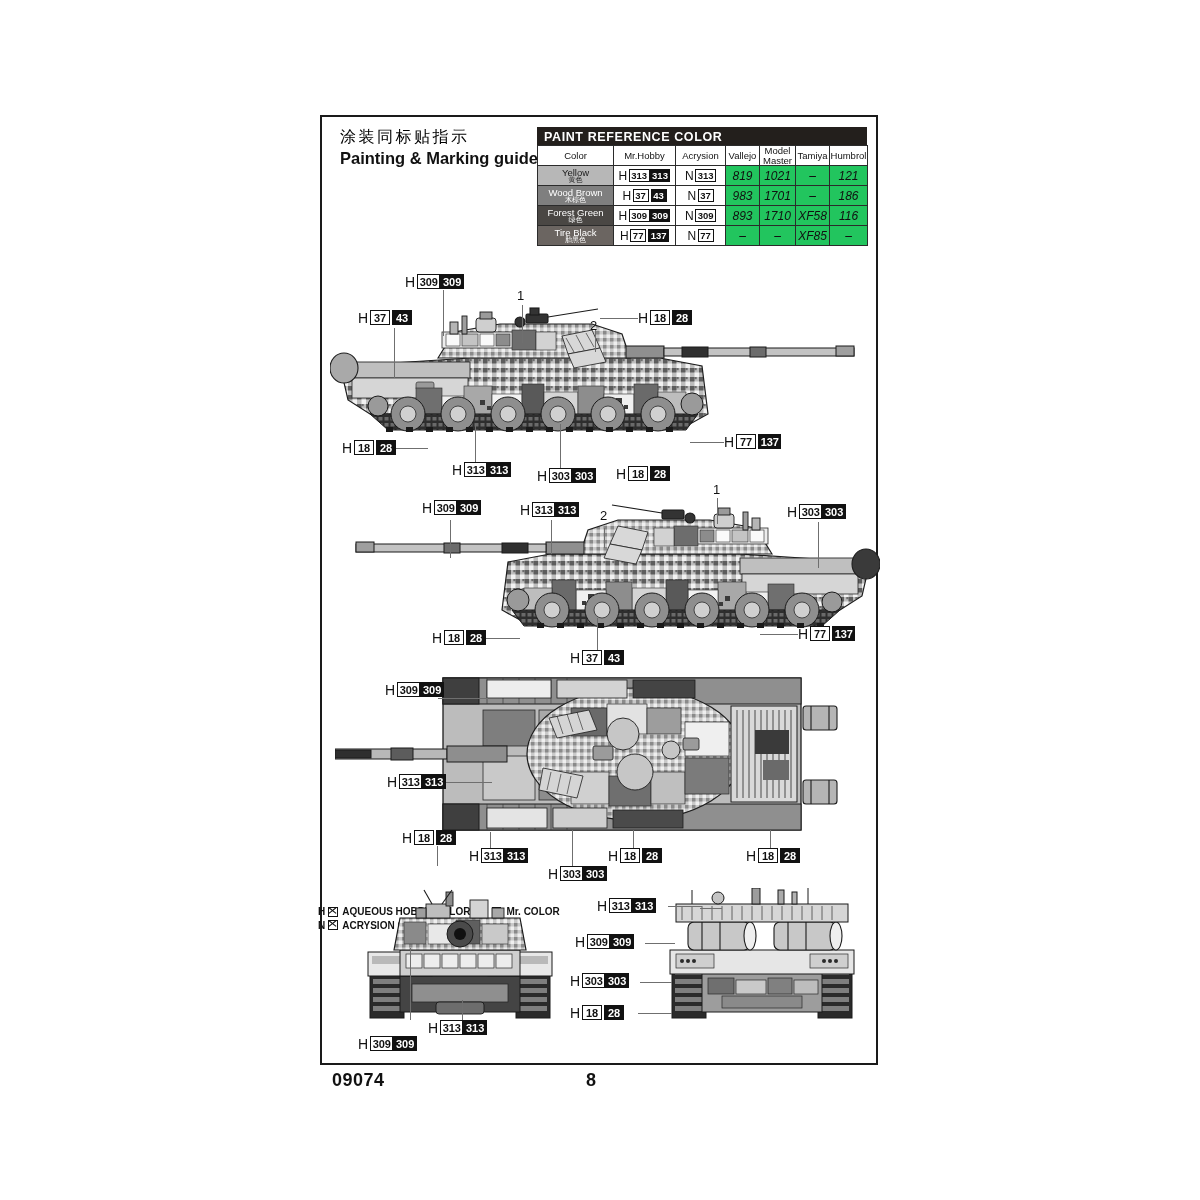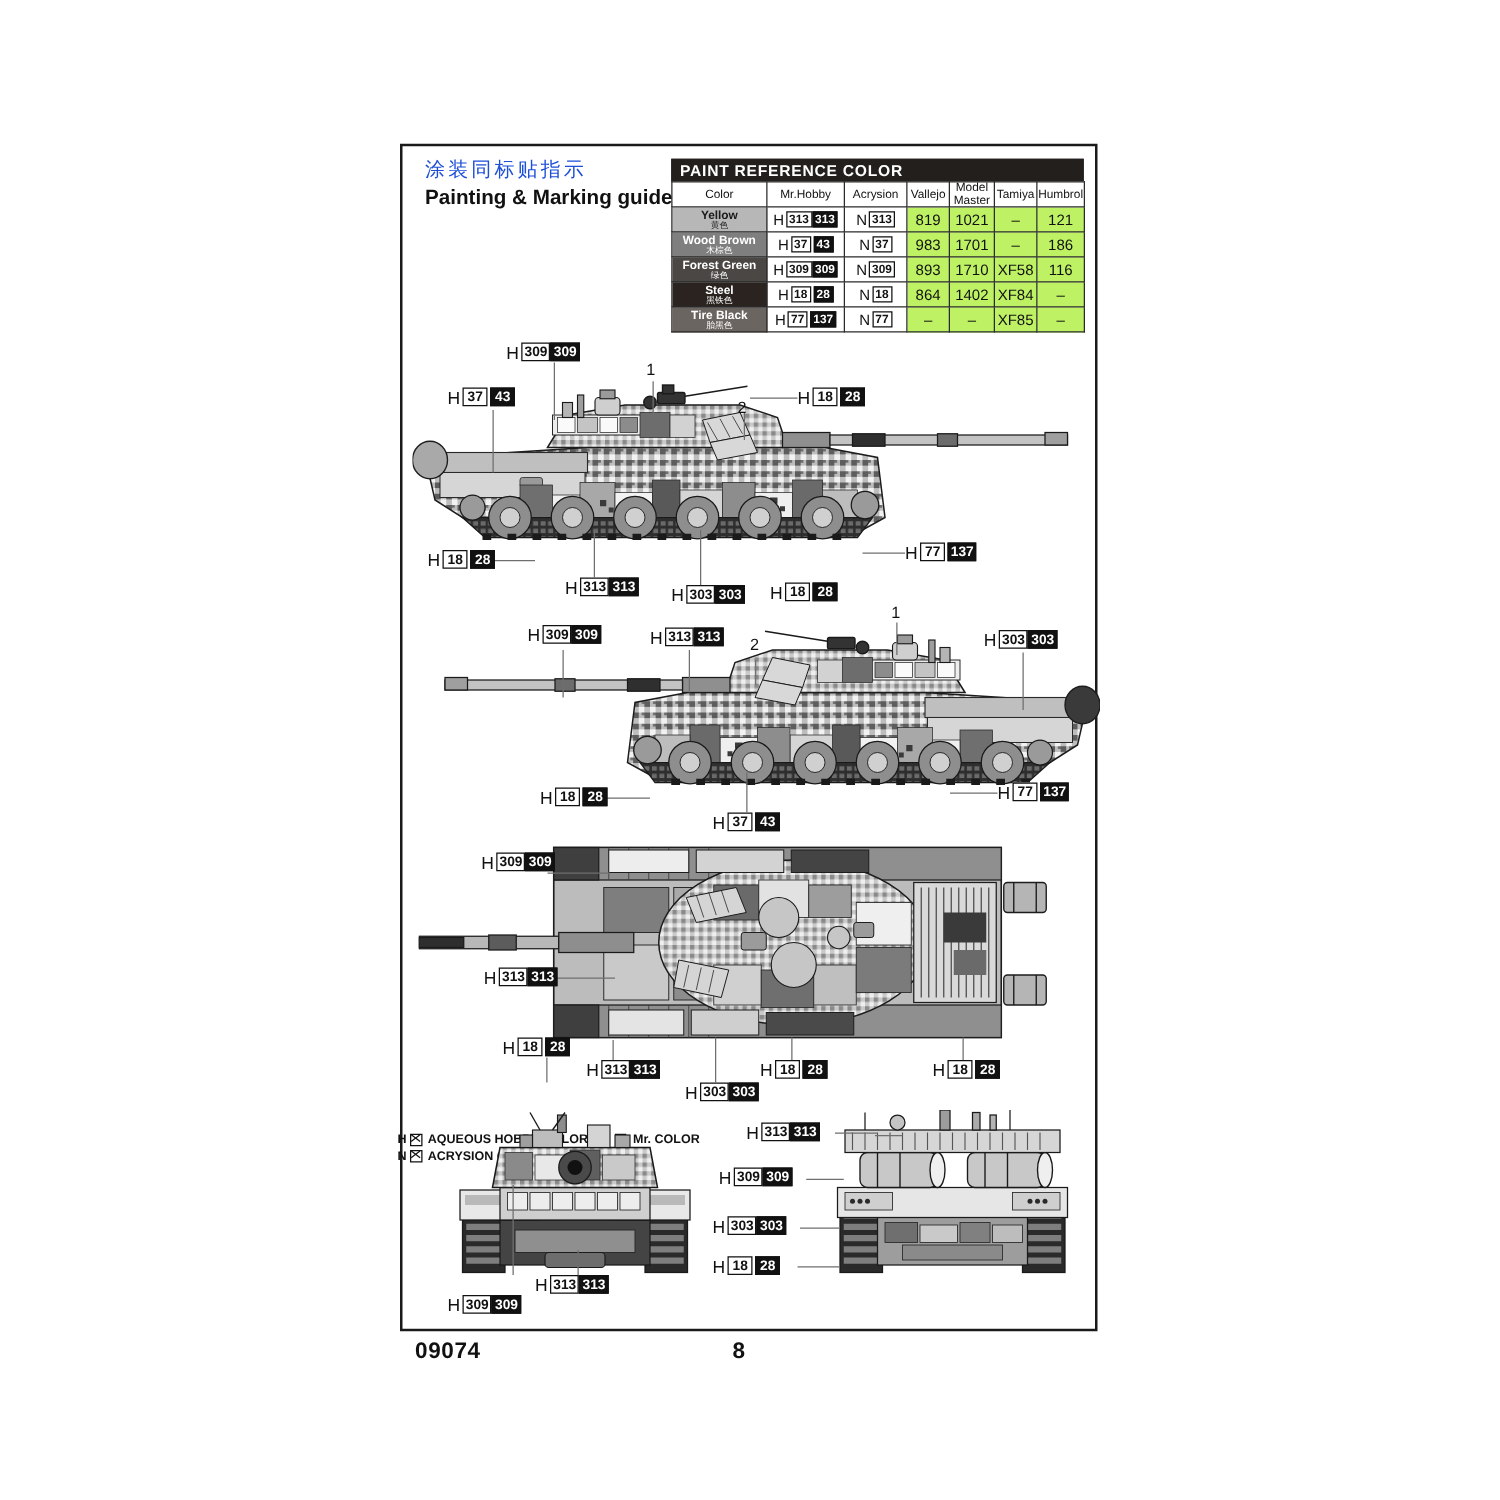--- a/index.html
+++ b/index.html
@@ -34,21 +34,21 @@
   
   .guide-title {
     position: absolute;
     left: 18px;
     top: 10px;
     width: 210px;
   }
   .guide-title .cn {
     font-size: 16px;
     letter-spacing: 2.5px;
-    color: #1d4ed8;
+    color: #000000;
     line-height: 1.25;
     font-family: Liberation Sans, sans-serif;
     white-space: nowrap;
   }
   .guide-title .en {
     font-size: 16.5px;
     font-weight: bold;
     color: #111;
     line-height: 1.3;
     margin-top: 1px;
@@ -89,31 +89,32 @@
     color: #111;
   }
   table.paint th {
     font-weight: normal;
     font-size: 9.5px;
     background: #ffffff;
     line-height: 1.02;
   }
   table.paint td.val {
     font-size: 12px;
-    background: #bef264;
+    background: #22c55e;
+    font-style: italic;
   }
   td.swatch {
     text-align: center;
     line-height: 1.0;
     padding: 1px 0;
   }
   td.swatch .cname {
     display: block;
     font-size: 9.5px;
-    font-weight: bold;
+    font-weight: normal;
     white-space: nowrap;
   }
   td.swatch .ccn {
     display: block;
     font-size: 7px;
     font-family: "DejaVu Sans", sans-serif;
     white-space: nowrap;
   }
 
   
@@ -386,39 +387,20 @@
               <td><span class="chip">
                   <span class="h">N</span>
                   <span class="wbox">309</span>
                 </span></td>
               <td class="val">893</td>
               <td class="val">1710</td>
               <td class="val">XF58</td>
               <td class="val">116</td>
             </tr>
             <tr>
-              <td class="swatch" style="background: rgb(42, 35, 32); color: rgb(255, 255, 255);">
-                <span class="cname">Steel</span>
-                <span class="ccn">黑铁色</span>
-              </td>
-              <td><span class="chip spaced">
-                  <span class="h">H</span>
-                  <span class="wbox">18</span>
-                  <span class="bbox">28</span>
-                </span></td>
-              <td><span class="chip">
-                  <span class="h">N</span>
-                  <span class="wbox">18</span>
-                </span></td>
-              <td class="val">864</td>
-              <td class="val">1402</td>
-              <td class="val">XF84</td>
-              <td class="val">–</td>
-            </tr>
-            <tr>
               <td class="swatch" style="background: rgb(107, 101, 97); color: rgb(255, 255, 255);">
                 <span class="cname">Tire Black</span>
                 <span class="ccn">胎黑色</span>
               </td>
               <td><span class="chip spaced">
                   <span class="h">H</span>
                   <span class="wbox">77</span>
                   <span class="bbox">137</span>
                 </span></td>
               <td><span class="chip">

